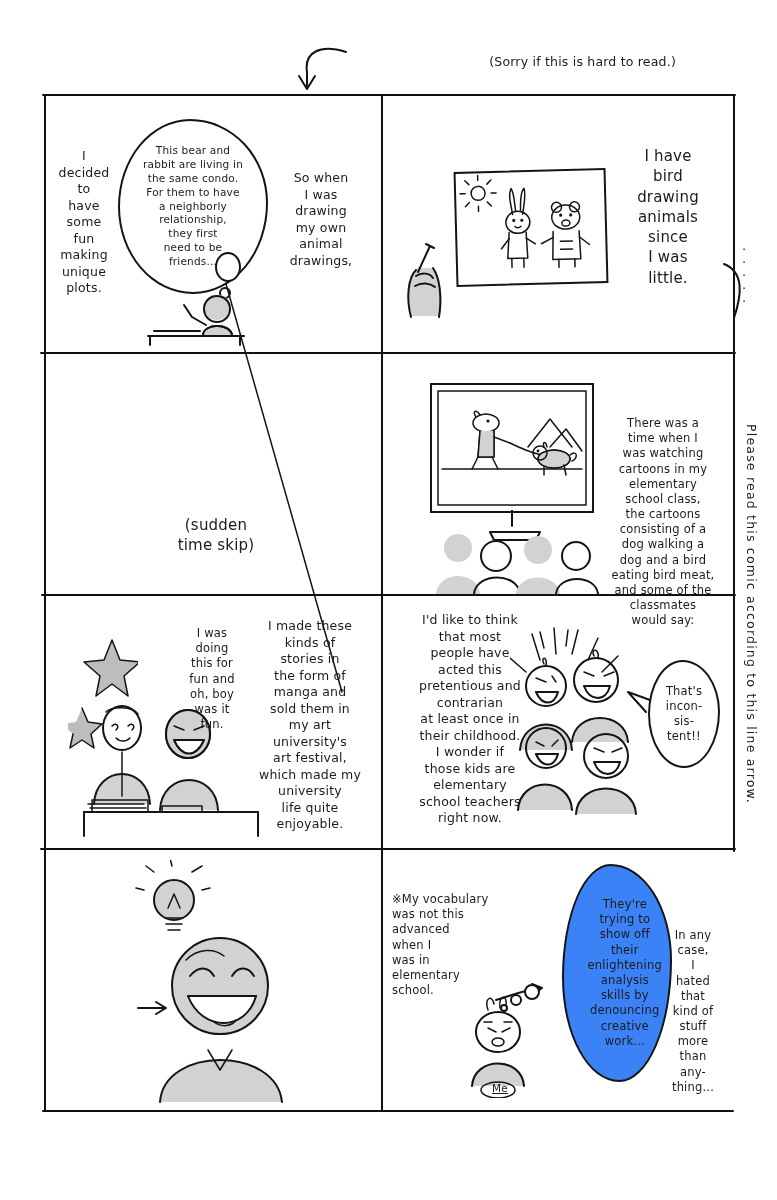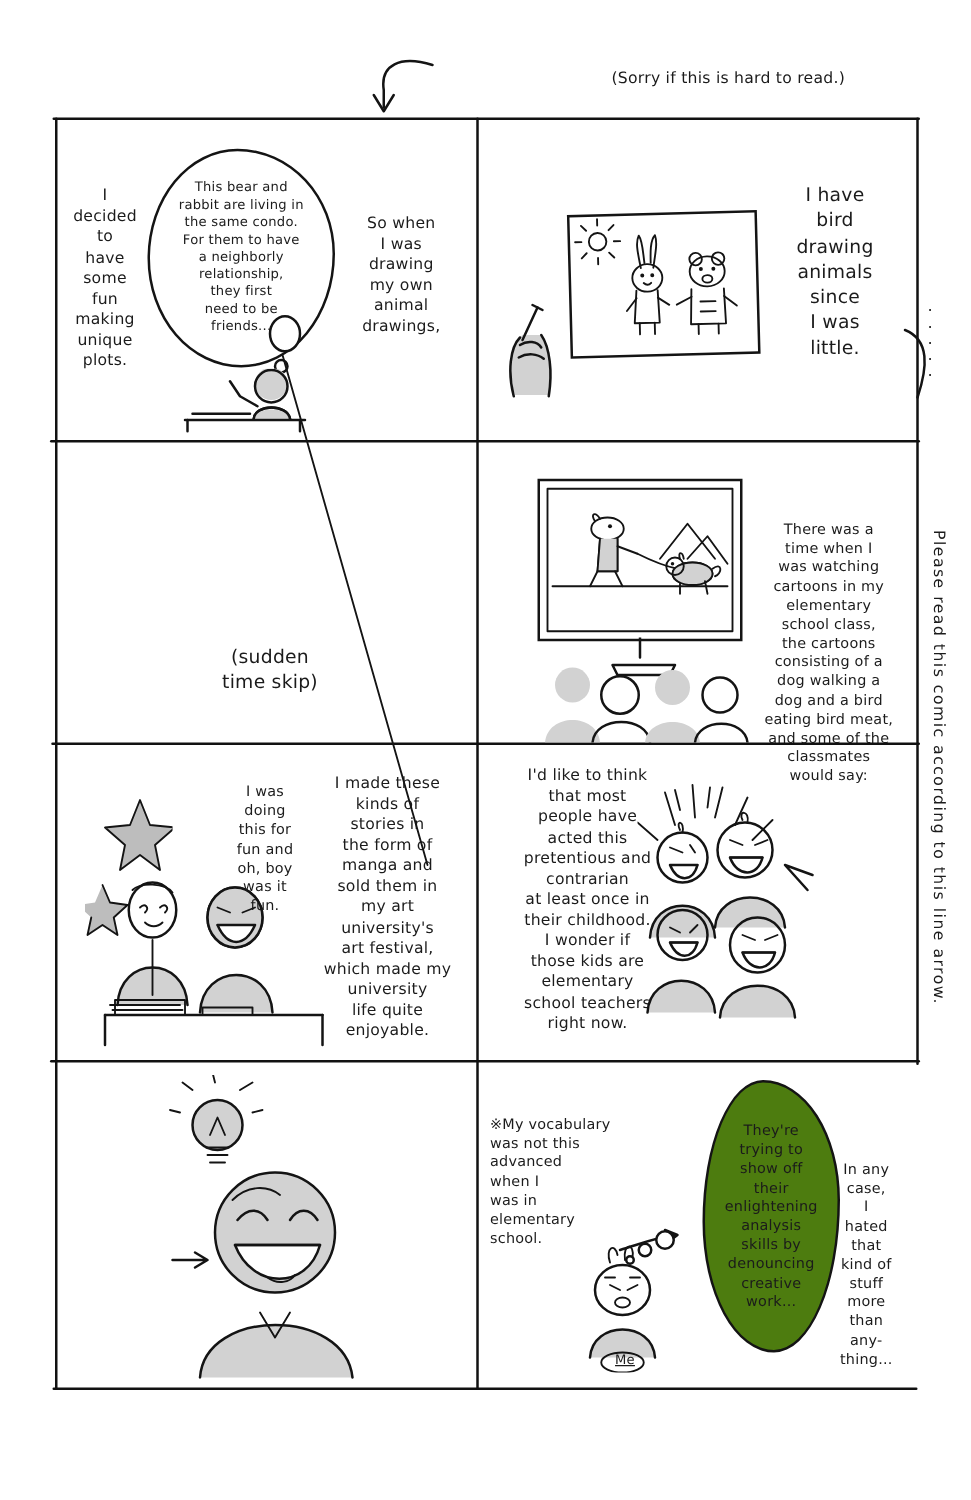--- a/index.html
+++ b/index.html
@@ -51,25 +51,25 @@
     border-radius: 48% 52% 50% 50% / 50% 48% 52% 50%;
     display: flex;
     align-items: center;
     justify-content: center;
     box-sizing: border-box;
     padding: 6px 8px;
   }
   .cloud {
     position: absolute;
     border: 2.2px solid #141414;
-    background: #4d7c0f;
+    background: #3b82f6;
     border-radius: 44% 56% 48% 52% / 52% 44% 56% 48%;
     display: flex;
     align-items: center;
-    justify-content: center;
+    justify-content: flex-end;
     box-sizing: border-box;
     padding: 8px;
   }
 
   
   .artbox {
     position: absolute;
     border: 2.2px solid #141414;
     background: #fff;
     box-sizing: border-box;
@@ -379,20 +379,26 @@
     <path class="ink" d="M8 190 C 10 156, 60 156, 62 190"></path>
 
     <circle class="ink" cx="96" cy="136" r="22"></circle>
     <path class="ink-thin" d="M84 128 L 94 132 M 102 132 L 112 128"></path>
     <path class="ink-fill" d="M84 142 C 90 158, 106 158, 110 142 Z"></path>
     <path class="ink-thin" d="M84 142 L 110 142"></path>
     <path class="gray" d="M66 194 C 68 160, 124 160, 126 194 Z"></path>
     <path class="ink" d="M66 194 C 68 160, 124 160, 126 194"></path>
   </svg>
 
+  <div class="bubble" style="left:648px; top:660px; width:72px; height:108px;">
+    <div class="txt small">That's
+incon-
+sis-
+tent!!</div>
+  </div>
   <svg class="abs" style="left:624px; top:690px;" width="30" height="30">
     <path class="ink" d="M26 10 L 4 2 L 22 22"></path>
   </svg>
 
   <svg class="abs" style="left:134px; top:860px;" width="80" height="90">
     <path class="ink-thin" d="M38 6 L 36 -2 M 20 12 L 12 6 M 58 12 L 68 6 M 10 30 L 2 28 M 68 30 L 76 28"></path>
     <circle class="gray" cx="40" cy="40" r="20"></circle>
     <circle class="ink" cx="40" cy="40" r="20"></circle>
     <path class="ink-thin" d="M31 58 L 49 58 M 32 64 L 48 64 M 34 70 L 46 70"></path>
     <path class="ink-thin" d="M34 48 L 40 34 L 46 48"></path>

